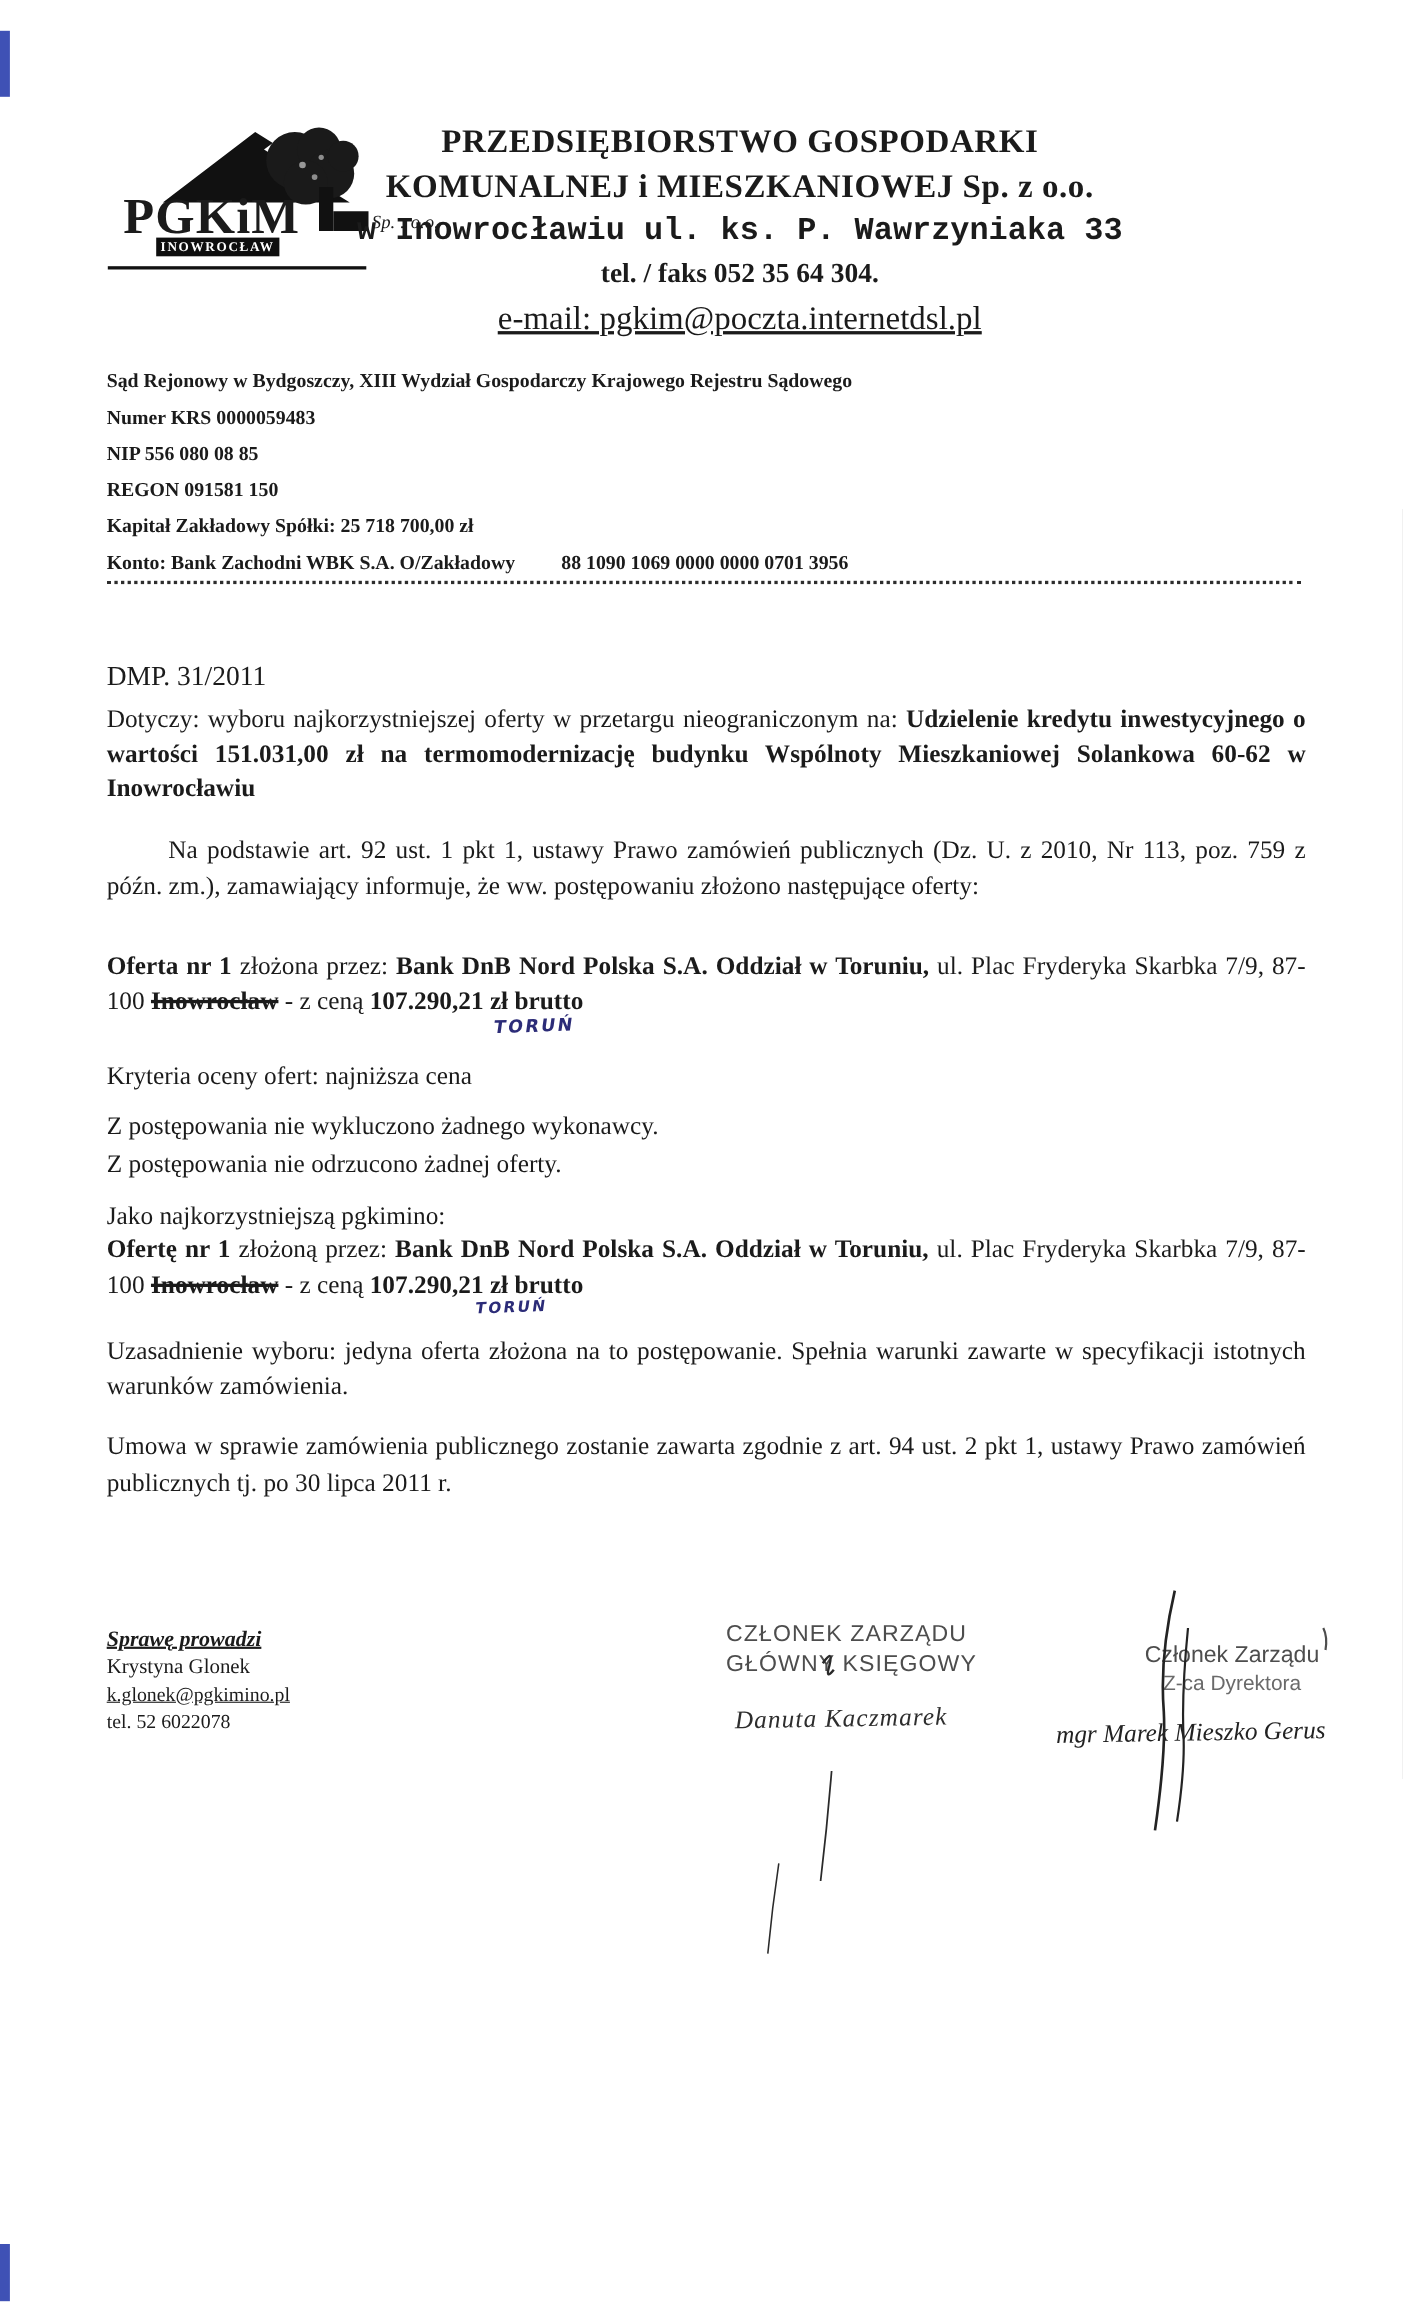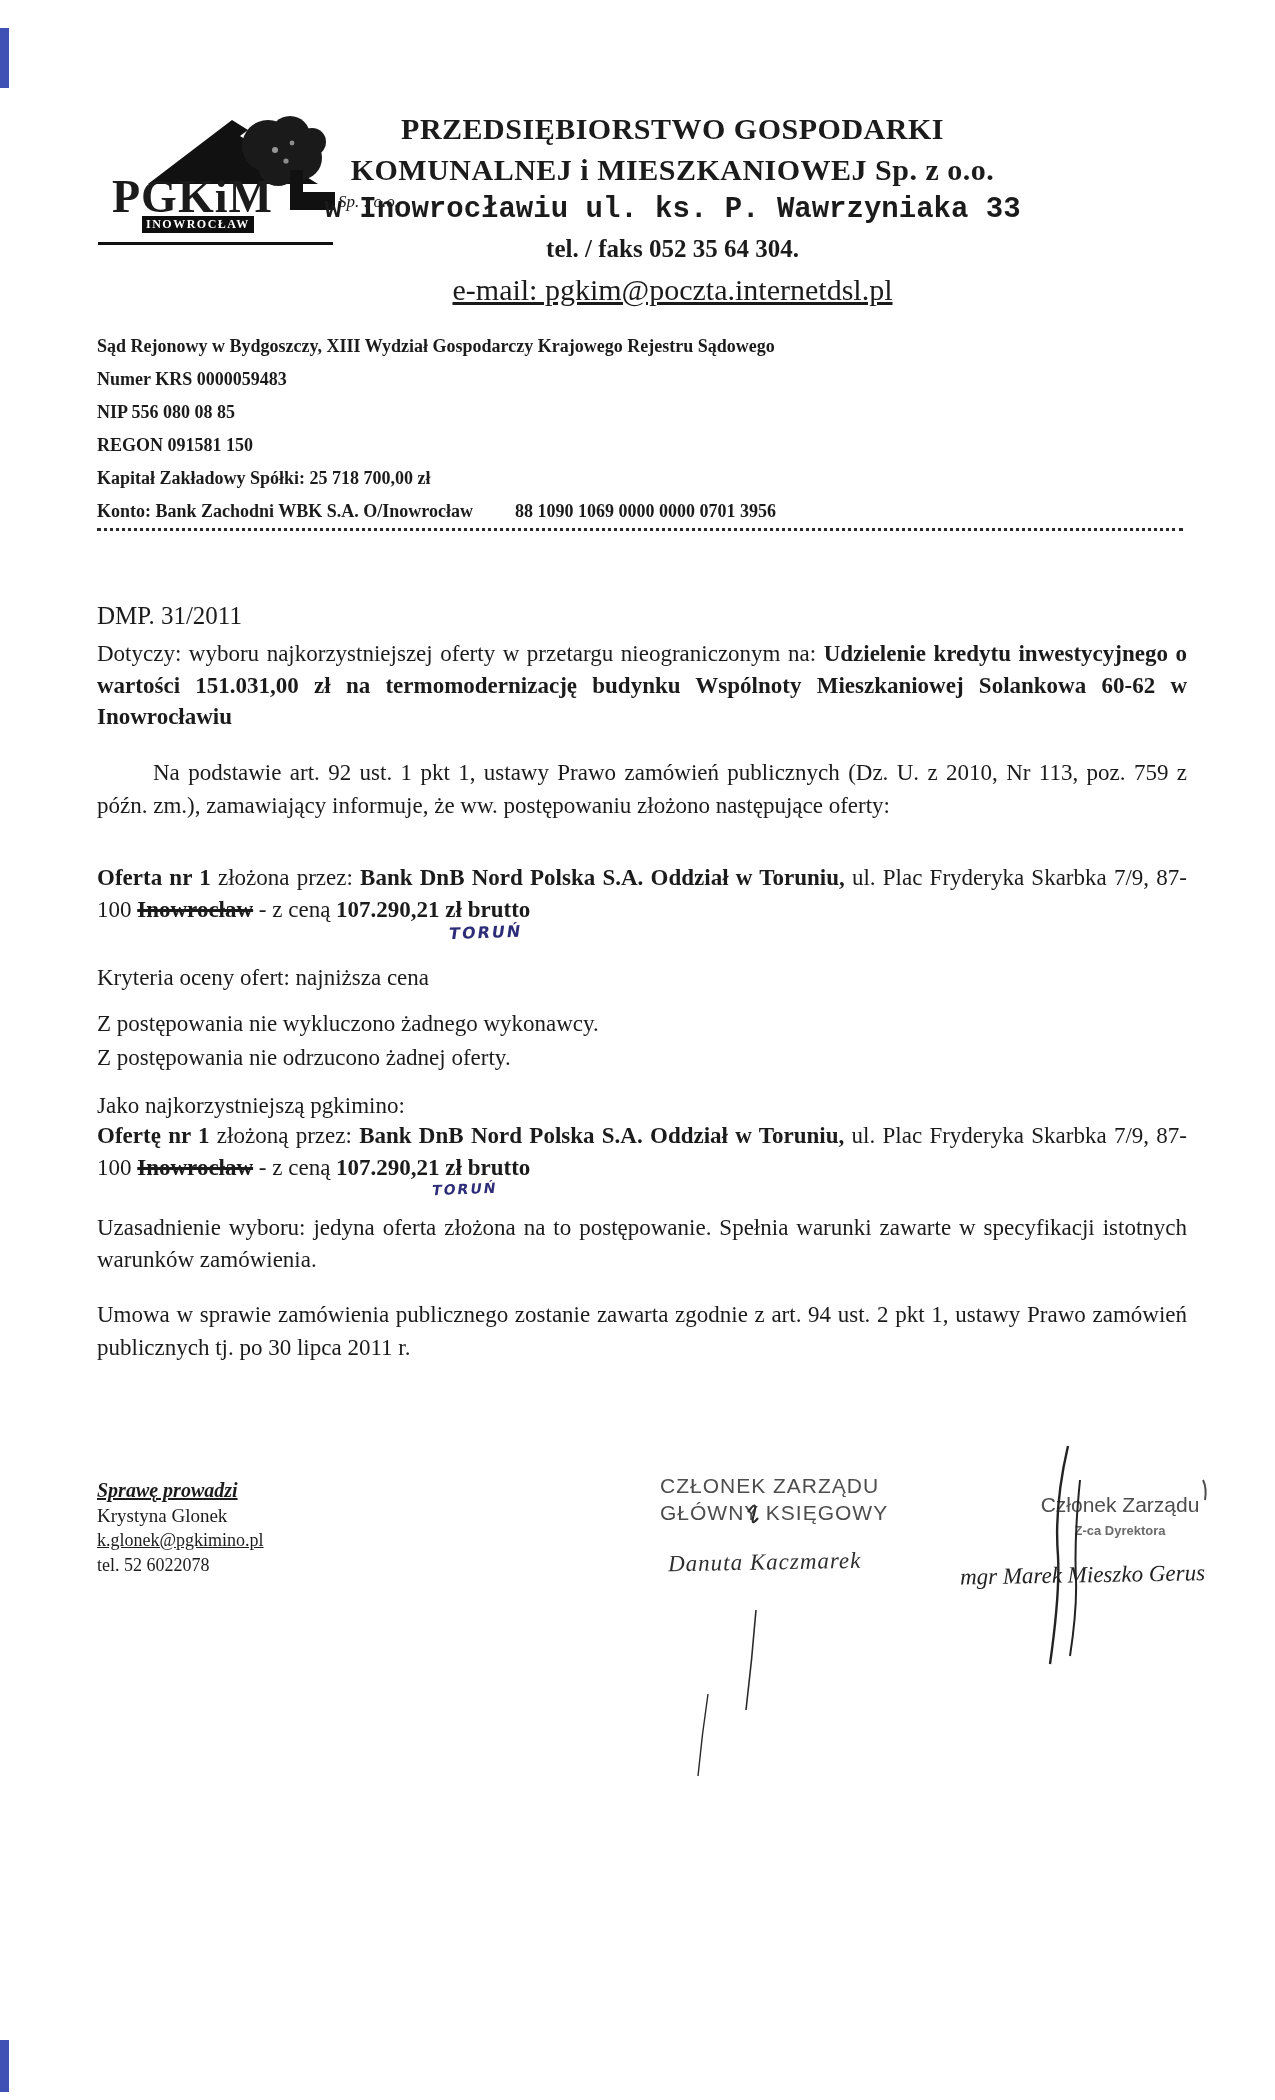--- a/index.html
+++ b/index.html
@@ -66,21 +66,21 @@
   .handler{left:97px;top:1478px;font-size:19px;line-height:25px;font-family:"Liberation Serif",serif;}
   .handler .title{font-weight:bold;font-style:italic;text-decoration:underline;font-size:20px;}
   .handler .mail{text-decoration:underline;font-size:18px;}
   .handler .phone{font-size:18px;}
 
   .stamp{font-family:"Liberation Sans", sans-serif;color:#4d4d4d;}
   .stamp-acct{left:660px;top:1472px;width:260px;font-size:21px;letter-spacing:1px;line-height:27px;}
   .stamp-acct .name{font-family:"Liberation Serif",serif;color:#2e2e2e;font-style:italic;
     font-size:23px;letter-spacing:1px;margin-top:22px;margin-left:8px;transform:rotate(-1deg);}
   .stamp-dir{left:995px;top:1492px;width:250px;text-align:center;font-size:21px;line-height:26px;}
-  .stamp-dir .sub{font-size:13px;color:#6a6a6a;font-weight:bold;}
+  .stamp-dir .sub{font-size:19px;color:#6a6a6a;}
   .dir-name{left:960px;top:1562px;width:280px;font-style:italic;font-size:23px;color:#222;
     font-family:"Liberation Serif",serif;transform:rotate(-1deg);}
   .pen{position:absolute;pointer-events:none;}
 </style>
 </head>
 <body>
 
 <div class="page">
 
   <div class="scan-mark top"></div>
@@ -116,21 +116,21 @@
     <div class="h-email">e-mail: pgkim@poczta.internetdsl.pl</div>
   </div>
 
   <div class="abs registry">
     <div>Sąd Rejonowy w Bydgoszczy, XIII Wydział Gospodarczy Krajowego Rejestru Sądowego</div>
     <div>Numer KRS 0000059483</div>
     <div>NIP 556 080 08 85</div>
     <div>REGON 091581 150</div>
     <div>Kapitał Zakładowy Spółki: 25 718 700,00 zł</div>
     <div>
-      <span>Konto: Bank Zachodni WBK S.A. O/Inowrocław</span><span class="acct-num">88 1090 1069 0000 0000 0701 3956</span>
+      <span>Konto: Bank Zachodni WBK S.A. O/Zakładowy</span><span class="acct-num">88 1090 1069 0000 0000 0701 3956</span>
     </div>
   </div>
 
   <div class="abs dotted-rule"></div>
 
 
   <div class="abs ref">DMP. 31/2011</div>
 
   <div class="abs para subject">
     <span>Dotyczy: wyboru najkorzystniejszej oferty w przetargu nieograniczonym na: </span><span class="b">Udzielenie kredytu inwestycyjnego o wartości 151.031,00 zł na termomodernizację budynku Wspólnoty Mieszkaniowej Solankowa 60-62 w Inowrocławiu</span>

